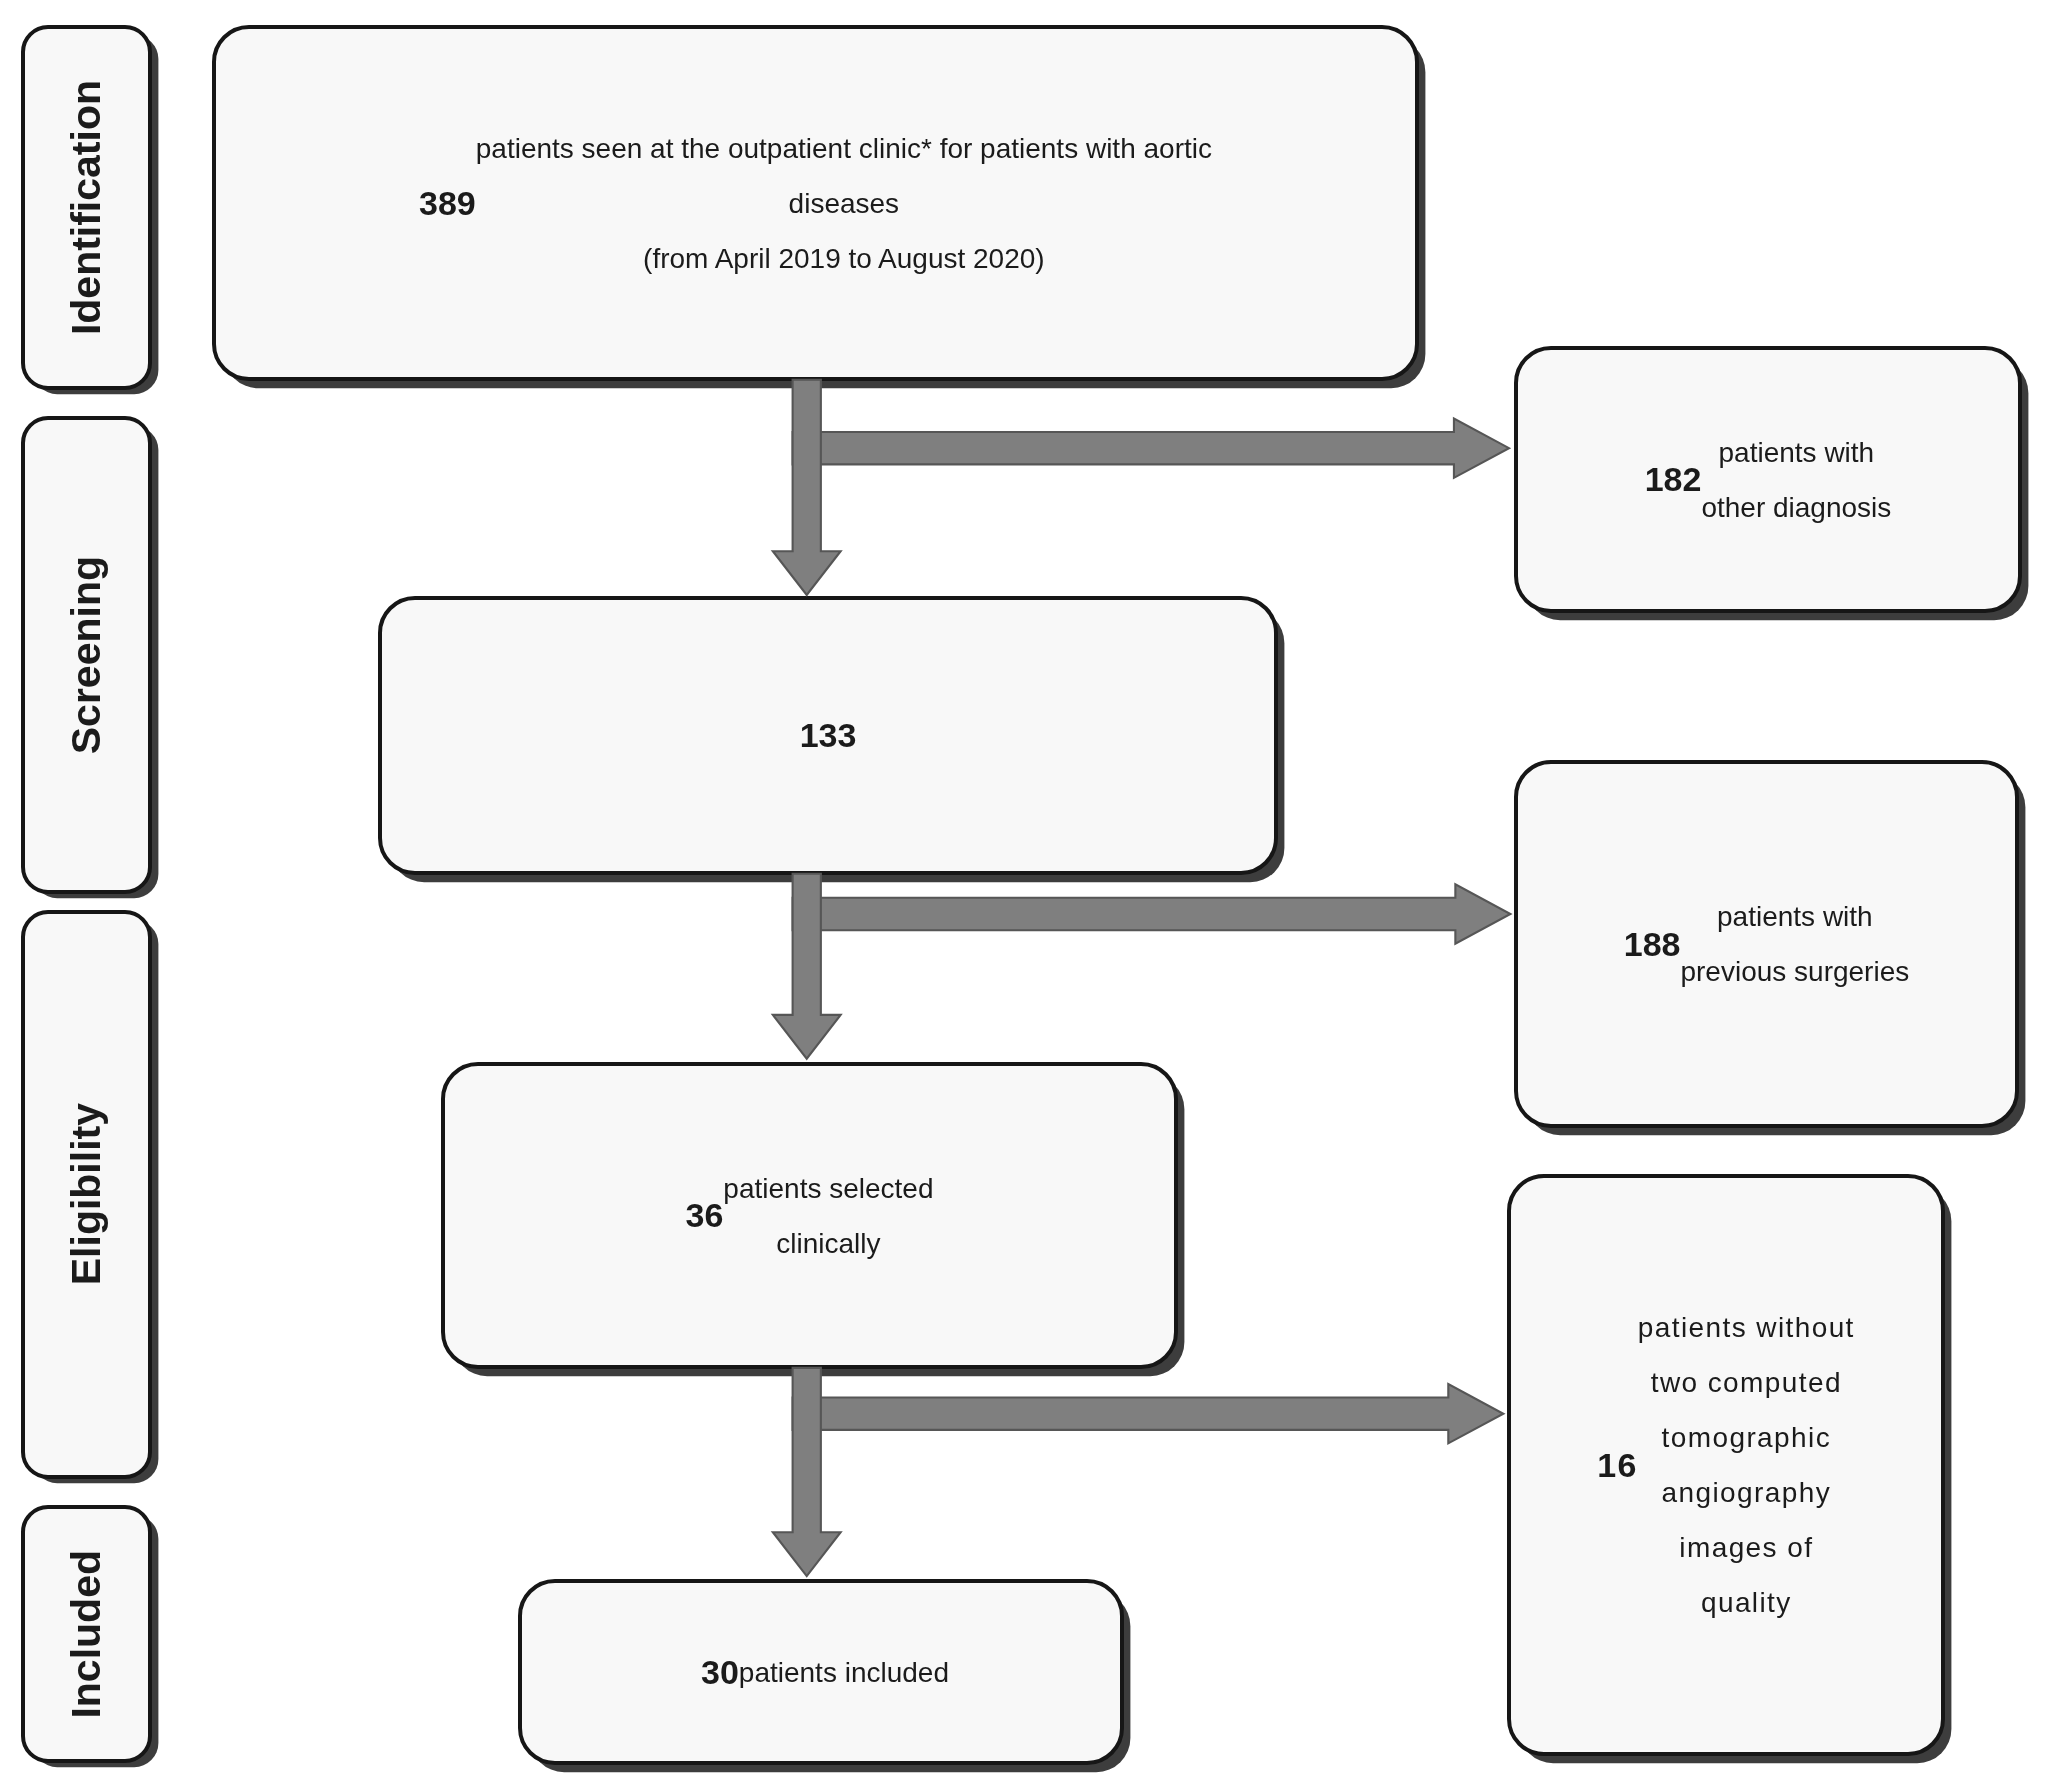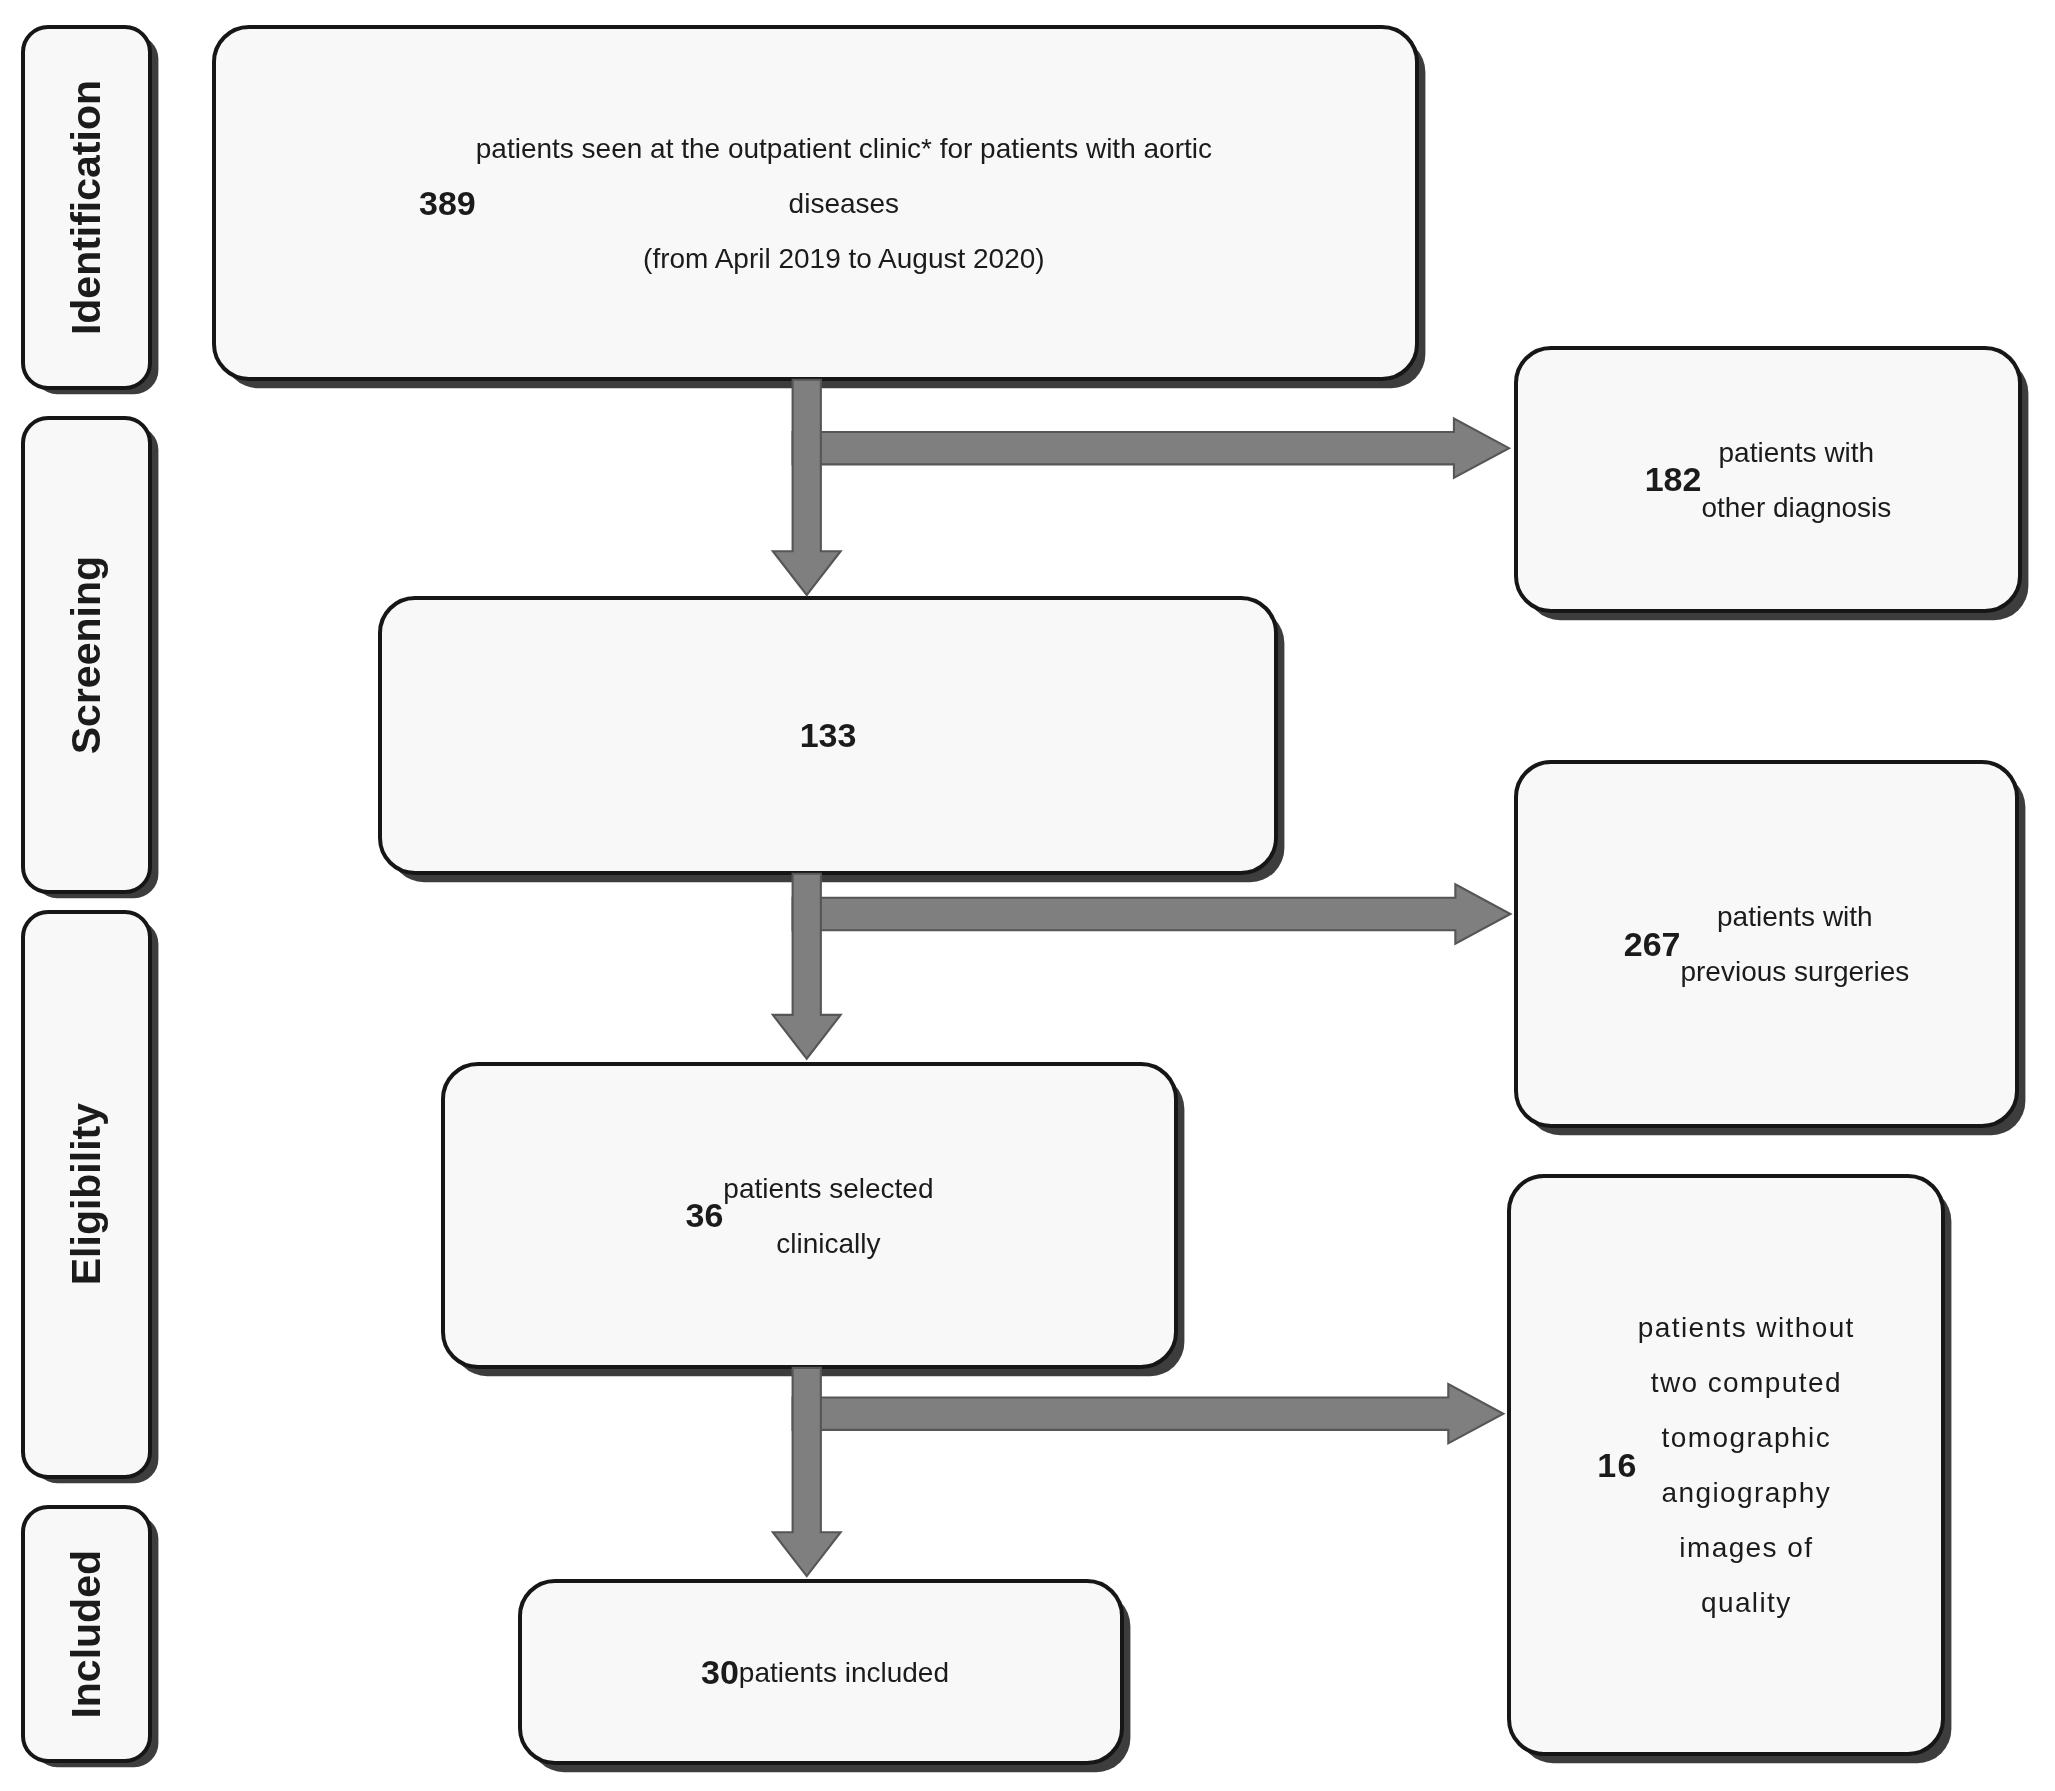--- a/index.html
+++ b/index.html
@@ -97,21 +97,21 @@
     <div class="bodytext">patients included</div>
   </div>
 
   <div class="box flowbox" style="left:1514px;top:346px;width:508px;height:267px;">
     <div class="count">182</div>
     <div class="bodytext">patients with
 other diagnosis</div>
   </div>
 
   <div class="box flowbox" style="left:1514px;top:760px;width:505px;height:368px;">
-    <div class="count">267</div>
+    <div class="count">188</div>
     <div class="bodytext">patients with
 previous surgeries</div>
   </div>
 
   <div class="box flowbox" style="left:1507px;top:1174px;width:438px;height:582px;">
     <div class="count spaced">16</div>
     <div class="bodytext spaced">patients without
 two computed
 tomographic
 angiography

